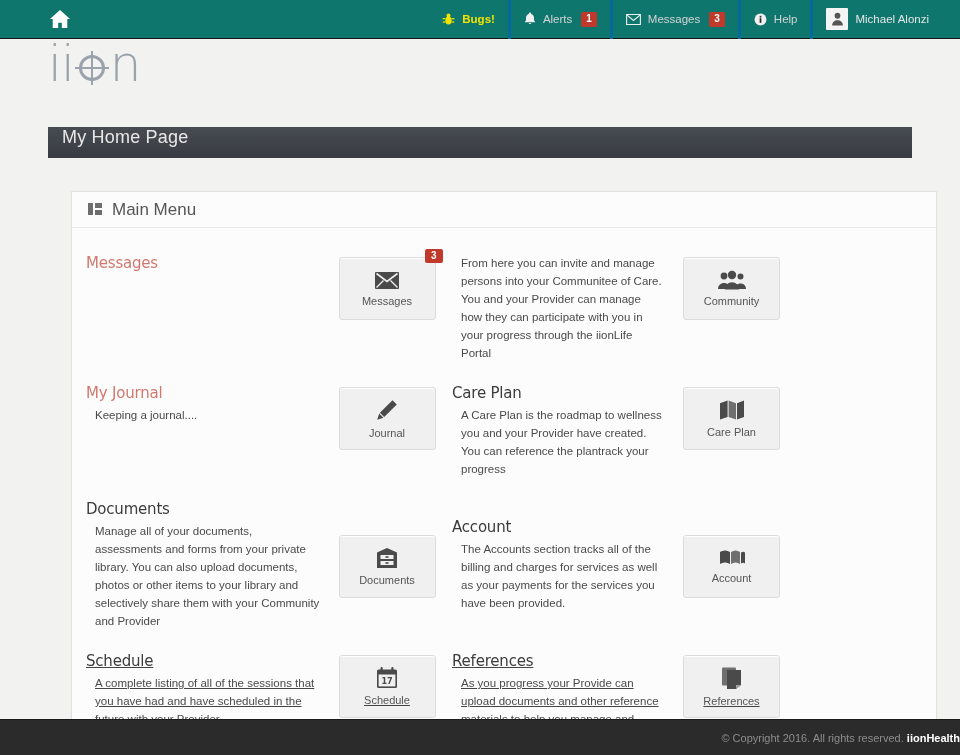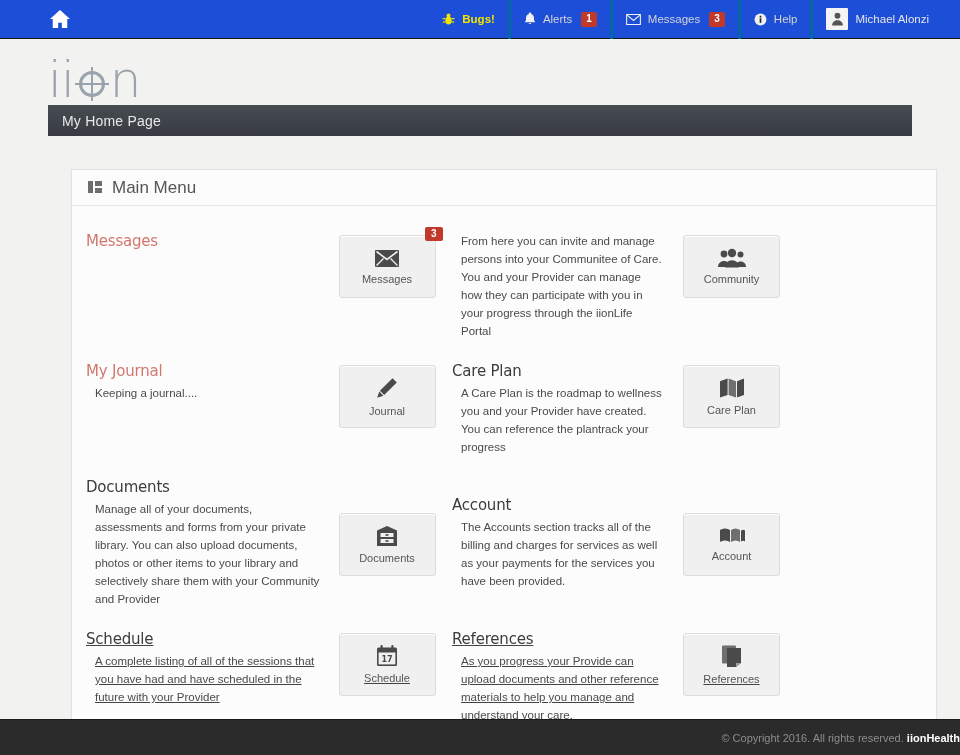--- a/index.html
+++ b/index.html
@@ -7,21 +7,21 @@
   body {
     width:960px; height:755px; overflow:hidden;
     background:#f2f2f0;
     font-family:"Liberation Sans", sans-serif;
     font-size:12px; color:#444;
     position:relative;
   }
 
   
   .topbar{
-    height:39px; background:#1d4ed8;
+    height:39px; background:#0f766e;
     border-bottom:1px solid #151515;
     display:flex; align-items:center;
     position:relative;
   }
   .home-btn{
     width:60px; height:39px; display:flex;
     align-items:center; justify-content:center;
     margin-left:30px;
   }
   .home-btn svg{ display:block; }
@@ -47,21 +47,21 @@
     width:22px; height:22px; background:#f4f4f4;
     display:flex; align-items:center; justify-content:center;
     border-radius:1px;
   }
   .topnav .item.user{ color:#e6e6e6; }
 
   
   .page{ padding:0 48px; }
 
   
-  .logo-row{ height:66px; display:flex; align-items:flex-end; }
+  .logo-row{ height:88px; display:flex; align-items:flex-start; }
   .logo{
     font-size:50px; letter-spacing:-1px; line-height:1;
     font-weight:300; display:flex; align-items:center;
     font-family:"DejaVu Sans", sans-serif;
   }
   .logo .gray{ color:#9aa3ab; }
   .logo .blue{ color:#3d9bd6; font-weight:300; }
   .logo .target{
     position:relative; display:inline-block;
     width:34px; height:34px; margin:0 1px; top:4px;
@@ -76,22 +76,22 @@
   }
   .logo .target .h{
     position:absolute; top:16px; left:0; width:34px; height:2px;
     background:#9aa3ab;
   }
 
   
   .section-bar{
     height:31px; background:#3e4249;
     background-image:linear-gradient(#474b52,#383c42);
-    display:flex; align-items:center;
-    color:#e8e8e8; font-size:14px; padding-left:14px;
+    display:flex; align-items:flex-start;
+    color:#e8e8e8; font-size:18px; padding-left:14px;
     letter-spacing:.2px;
   }
 
   
   .panel{
     margin:33px 23px 0 71px;
     background:#fcfcfc;
     border:1px solid #e2e2e2;
     box-shadow:0 1px 2px rgba(0,0,0,.04);
   }

